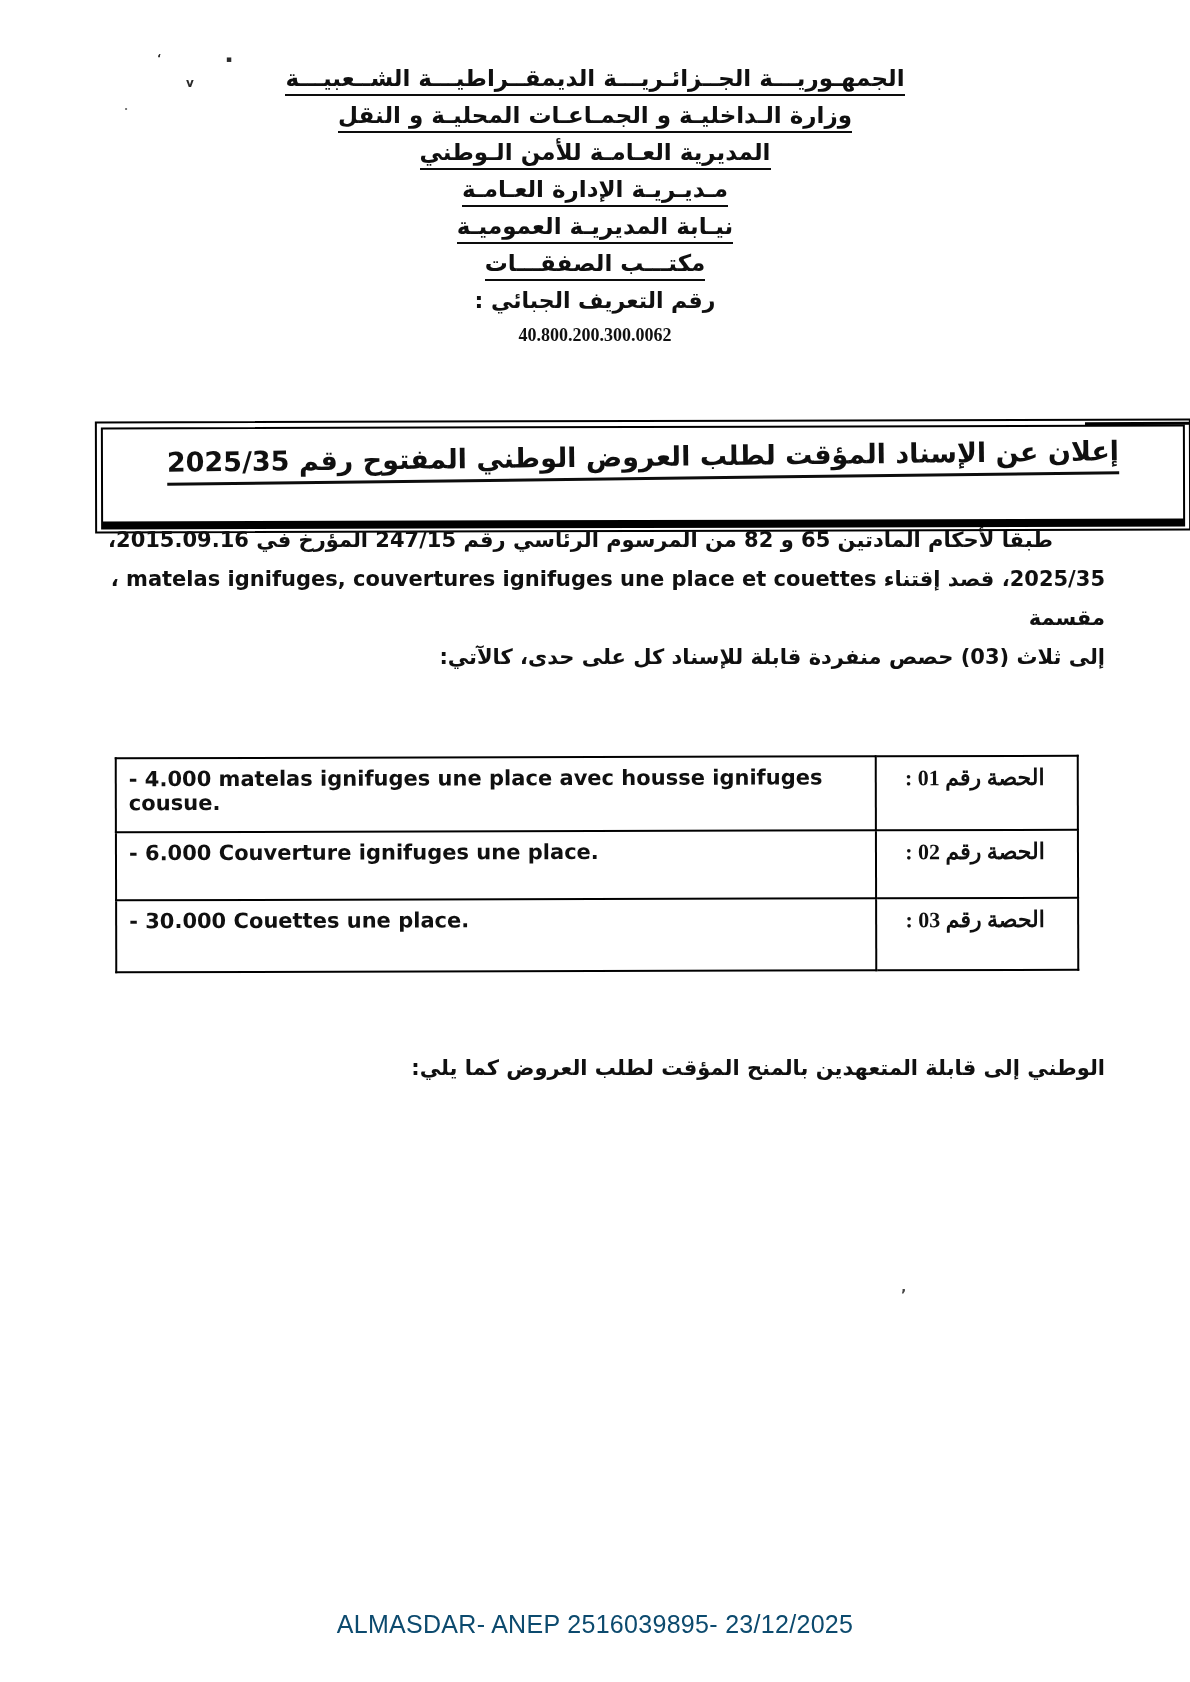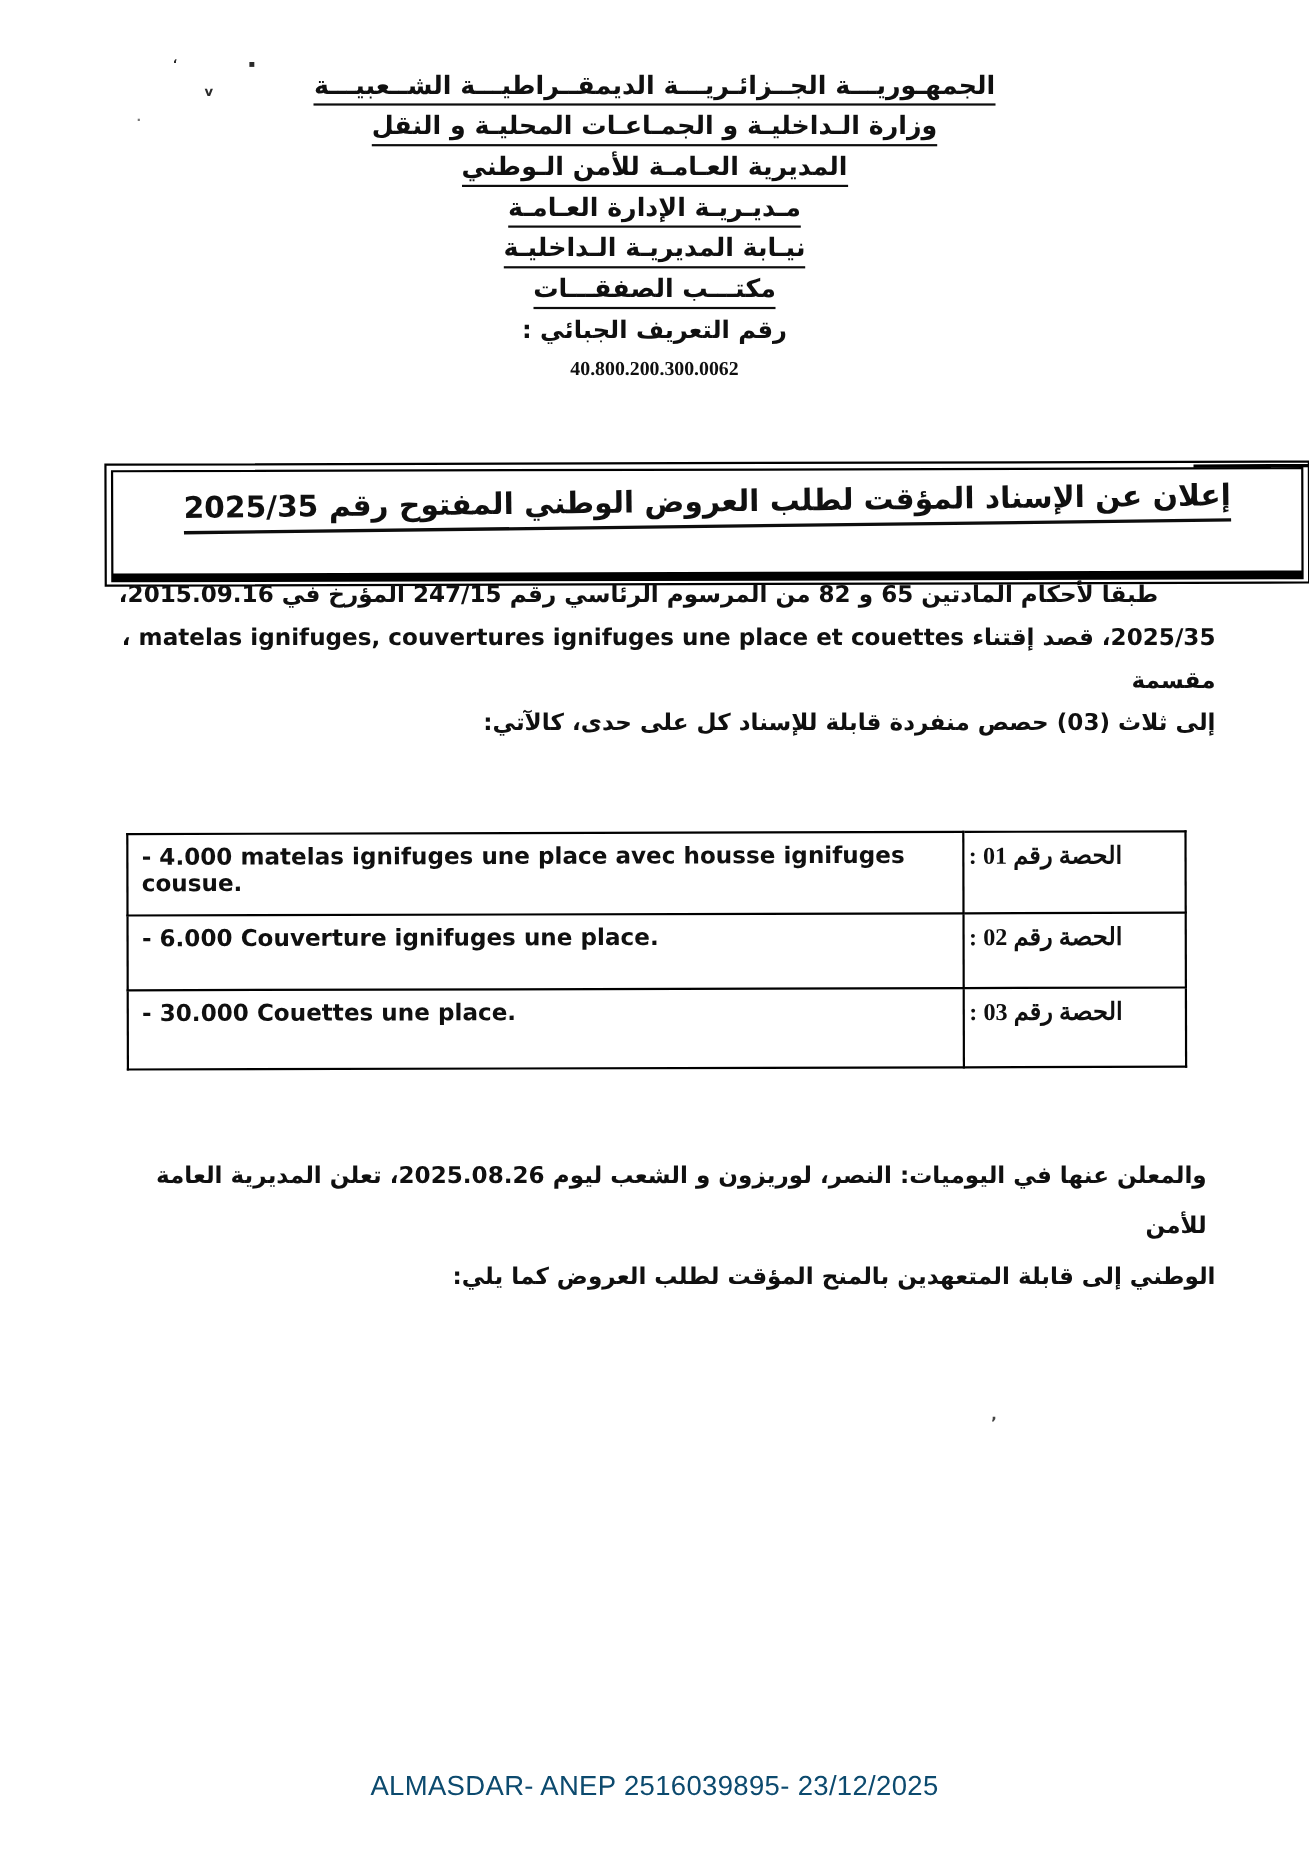--- a/index.html
+++ b/index.html
@@ -33,21 +33,21 @@
     text-align:right;font-size:21px;font-weight:bold;line-height:39px;}
   .intro .indent{padding-right:52px;}
 
   
   .lots{position:absolute;left:115px;top:756px;border-collapse:collapse;
     transform:rotate(-0.15deg);}
   .lots td{border:2px solid #000;vertical-align:top;}
   .lots .desc{width:740px;font-size:21px;font-weight:bold;direction:ltr;
     text-align:left;padding:8px 6px 0 12px;font-family:"DejaVu Sans", sans-serif;}
   .lots .lot-label{width:188px;font-size:22px;font-weight:bold;direction:rtl;
-    text-align:left;padding:8px 8px 0 4px;white-space:nowrap;
+    text-align:center;padding:8px 8px 0 4px;white-space:nowrap;
     font-family:"Liberation Serif", serif;}
   .lots tr.r1{height:74px;} .lots tr.r2{height:68px;} .lots tr.r3{height:72px;}
 
   
   .closing{position:absolute;right:85px;top:1045px;width:1004px;direction:rtl;
     text-align:right;font-size:21px;font-weight:bold;line-height:46px;}
   .closing .indent{padding-right:8px;}
 
   
   .footer{position:absolute;left:0;top:1610px;width:100%;text-align:center;
@@ -71,21 +71,21 @@
   <span class="artifact a2">▪</span>
   <span class="artifact a3">v</span>
   <span class="artifact a4">.</span>
   <span class="artifact a5">’</span>
 
   <div class="header" dir="rtl">
     <div class="h-line"><span class="u">الجمهـوريـــة الجــزائـريـــة الديمقــراطيـــة الشــعبيـــة</span></div>
     <div class="h-line"><span class="u">وزارة الـداخليـة و الجمـاعـات المحليـة و النقل</span></div>
     <div class="h-line"><span class="u">المديرية العـامـة للأمن الـوطني</span></div>
     <div class="h-line"><span class="u">مـديـريـة الإدارة العـامـة</span></div>
-    <div class="h-line"><span class="u">نيـابة المديريـة الـداخليـة</span></div>
+    <div class="h-line"><span class="u">نيـابة المديريـة العموميـة</span></div>
     <div class="h-line"><span class="u">مكتـــب الصفقـــات</span></div>
     <div class="tax-label">رقم التعريف الجبائي :</div>
     <div class="tax-number">40.800.200.300.0062</div>
   </div>
 
   <div class="notice-topline"></div>
   <div class="notice-outer">
     <div class="notice-inner">
       <div class="notice-title">
         <span class="u">إعلان عن الإسناد المؤقت لطلب العروض الوطني المفتوح رقم 2025/35</span>
@@ -110,19 +110,18 @@
         <td class="lot-label">الحصة رقم 02 :</td>
       </tr>
       <tr class="r3">
         <td class="desc">- 30.000 Couettes une place.</td>
         <td class="lot-label">الحصة رقم 03 :</td>
       </tr>
     </tbody>
   </table>
 
   <div class="closing">
-    <div class="indent">والمعلن عنها في اليوميات: النصر، لوريزون و الشعب ليوم 2025.08.26، تعلن المديرية العامة للأمن</div>
     <div>الوطني إلى قابلة المتعهدين بالمنح المؤقت لطلب العروض كما يلي:</div>
   </div>
 
   <div class="footer">ALMASDAR- ANEP 2516039895- 23/12/2025</div>
 
 </div>
 
 </body></html>

